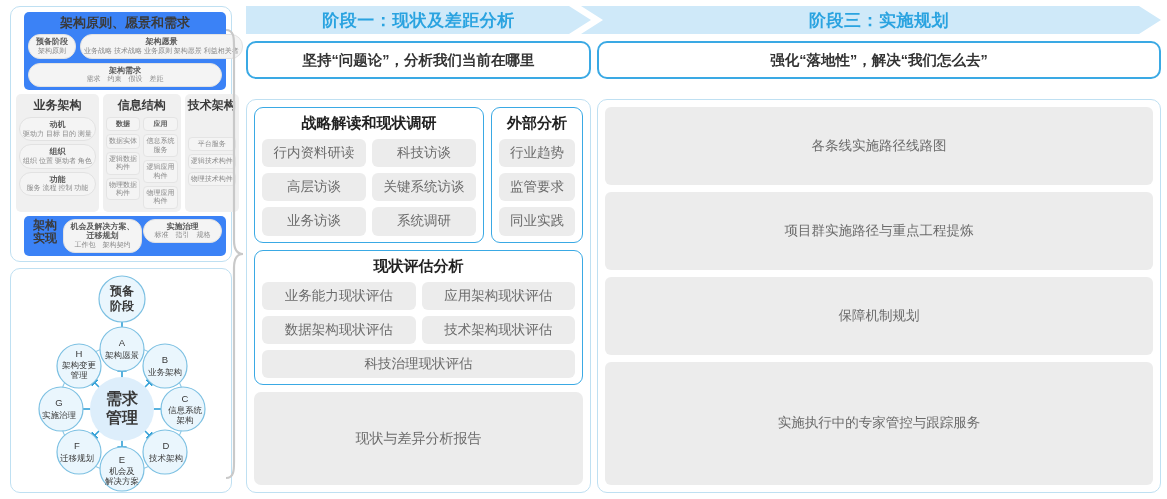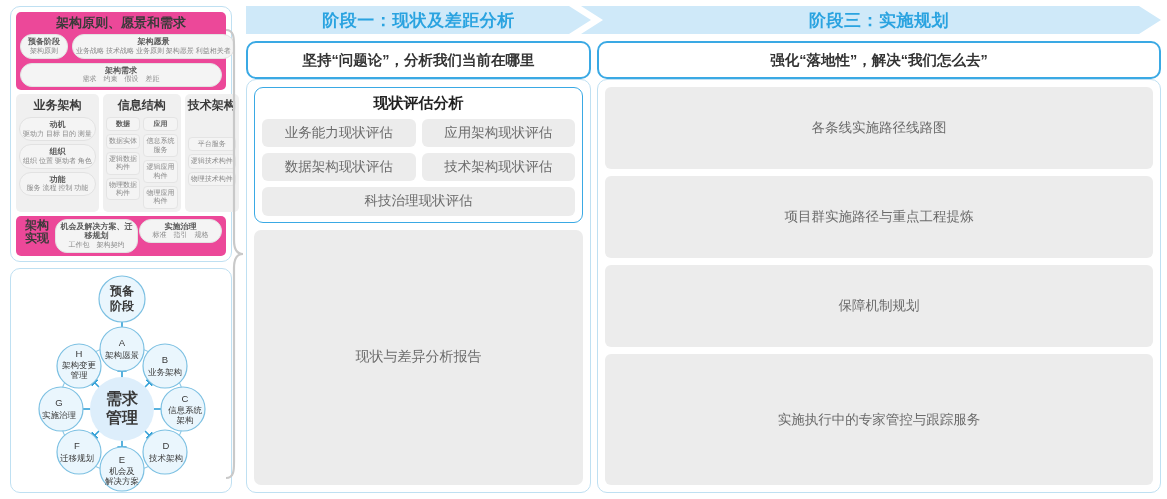--- a/index.html
+++ b/index.html
@@ -37,24 +37,25 @@
     box-sizing: border-box;
   }
   .togaf-top { flex: 0 0 auto; }
   .adm-card {
     flex: 1 1 auto;
     position: relative;
     min-height: 0;
   }
 
   .grp {
-    background: #ec4899;
+    background: #3b82f6;
     border-radius: 5px;
     padding: 3px 4px;
     margin-bottom: 4px;
+    margin-left: 8px;
   }
   .grp:last-child { margin-bottom: 0; }
   .grp-title {
     text-align: center;
     font-weight: bold;
     font-size: 13px;
     color: #3a3a3a;
     line-height: 1.25;
     margin-bottom: 3px;
   }
@@ -188,21 +189,21 @@
     border: 2px solid #3aa9e4;
     border-radius: 10px;
     background: #fff;
     height: 34px;
     display: flex;
     align-items: center;
     justify-content: center;
     font-size: 14.5px;
     font-weight: bold;
     color: #333;
-    margin-bottom: 0;
+    margin-bottom: 20px;
     white-space: nowrap;
   }
 
   .phase-body {
     flex: 1 1 auto;
     border: 1px solid #bfe0f2;
     border-radius: 10px;
     padding: 7px;
     box-sizing: border-box;
     display: flex;
@@ -449,20 +450,41 @@
 
   <div class="phases">
 
     <div class="phase p1">
       <div class="phase-head">
         <span class="phase-head-txt">阶段一：现状及差距分析</span>
       </div>
       <div class="phase-sub">坚持“问题论”，分析我们当前在哪里</div>
       <div class="phase-body">
 
+        <div class="sec-top">
+          <div class="left bluebox">
+            <div class="bluebox-title">战略解读和现状调研</div>
+            <div class="pgrid2">
+              <div class="greypill">行内资料研读</div>
+              <div class="greypill">科技访谈</div>
+              <div class="greypill">高层访谈</div>
+              <div class="greypill">关键系统访谈</div>
+              <div class="greypill">业务访谈</div>
+              <div class="greypill">系统调研</div>
+            </div>
+          </div>
+          <div class="right bluebox">
+            <div class="bluebox-title">外部分析</div>
+            <div class="pstack">
+              <div class="greypill">行业趋势</div>
+              <div class="greypill">监管要求</div>
+              <div class="greypill">同业实践</div>
+            </div>
+          </div>
+        </div>
 
         <div class="bluebox">
           <div class="bluebox-title">现状评估分析</div>
           <div class="pgrid2" style="margin-bottom:6px;">
             <div class="greypill">业务能力现状评估</div>
             <div class="greypill">应用架构现状评估</div>
             <div class="greypill">数据架构现状评估</div>
             <div class="greypill">技术架构现状评估</div>
           </div>
           <div class="greypill">科技治理现状评估</div>

